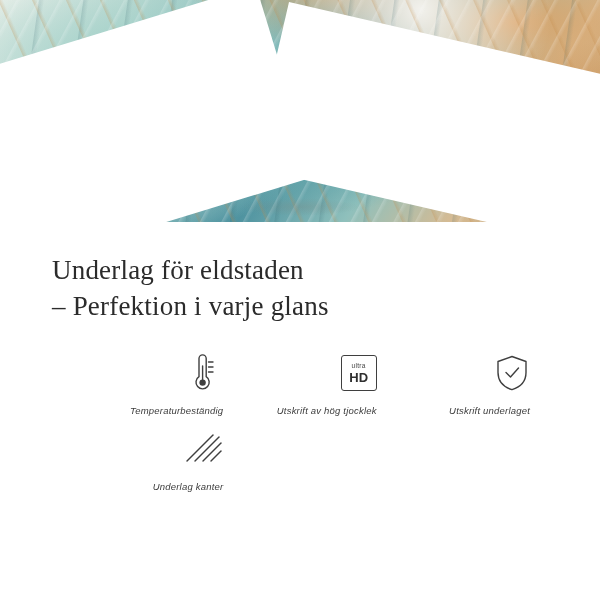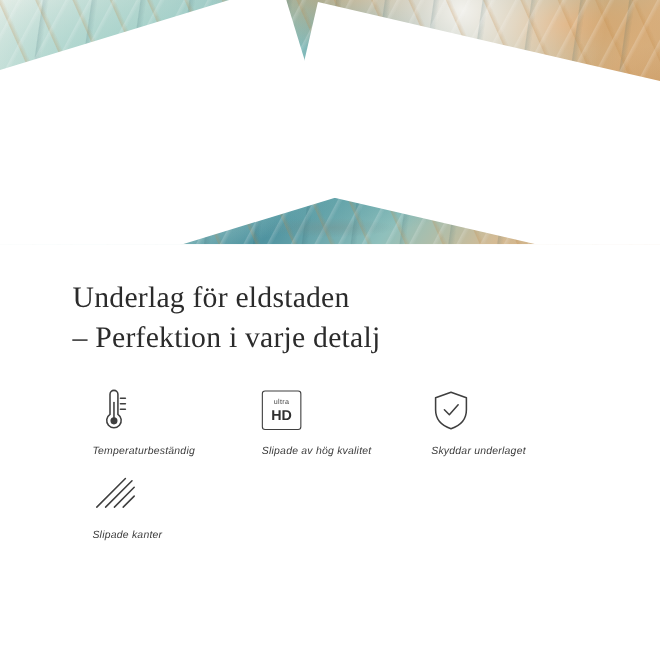--- a/index.html
+++ b/index.html
@@ -135,22 +135,21 @@
     width: 2px;
     height: 100%;
     transform: translate(-50%, -50%);
     box-shadow: 0 0 6px 2px rgba(255,255,255,0.9);
   }
   .sparkle-1 { width: 58px; height: 58px; right: 72px; bottom: 18px; }
   .sparkle-2 { width: 26px; height: 26px; right: 30px; bottom: 54px; }
 
   
   .content {
-    padding: 0 36px;
-    margin-left: 30px;
+    padding: 0 52px;
   }
   .headline {
     margin: 0;
     padding-top: 30px;
     font-family: "Liberation Serif", serif;
     font-size: 27px;
     line-height: 1.34;
     font-weight: 400;
     color: #2b2b2b;
     letter-spacing: 0.2px;
@@ -170,21 +169,21 @@
   .features {
     display: grid;
     grid-template-columns: repeat(3, 1fr);
     row-gap: 10px;
     margin-top: 26px;
     padding: 0 18px;
   }
   .feature {
     display: flex;
     flex-direction: column;
-    align-items: flex-start;
+    align-items: flex-end;
     justify-content: flex-start;
     text-align: center;
   }
   .feature-icon {
     height: 46px;
     display: flex;
     align-items: center;
     justify-content: center;
   }
   .feature-label {
@@ -232,21 +231,21 @@
     <div class="hero-mask-left"></div>
     <div class="hero-mask-right"></div>
     <div class="hero-corner-shadow"></div>
     <div class="sparkle sparkle-1"></div>
     <div class="sparkle sparkle-2"></div>
   </div>
 
   <div class="content">
     <h1 class="headline">
       <span class="line">Underlag för eldstaden</span>
-      <span class="line">– Perfektion i varje detalj</span>
+      <span class="line">– Perfektion i varje glans</span>
     </h1>
 
     <div class="features">
 
       <div class="feature">
         <div class="feature-icon">
           <svg width="40" height="42" viewBox="0 0 40 42" fill="none" stroke="#3f3f3f" stroke-width="1.4" stroke-linecap="round">
             <path d="M16 6.5a3.6 3.6 0 0 1 7.2 0v18.2a6.6 6.6 0 1 1-7.2 0V6.5z"></path>
             <circle cx="19.6" cy="30.6" r="3.2" fill="#3f3f3f" stroke="none"></circle>
             <line x1="19.6" y1="14" x2="19.6" y2="29"></line>
@@ -258,42 +257,42 @@
         <div class="feature-label">Temperaturbeständig</div>
       </div>
 
       <div class="feature">
         <div class="feature-icon">
           <div class="hd-box">
             <span class="ultra">ultra</span>
             <span class="hd">HD</span>
           </div>
         </div>
-        <div class="feature-label">Slipade av hög kvalitet</div>
+        <div class="feature-label">Utskrift av hög tjocklek</div>
       </div>
 
       <div class="feature">
         <div class="feature-icon">
           <svg width="36" height="42" viewBox="0 0 36 42" fill="none" stroke="#3f3f3f" stroke-width="1.4" stroke-linecap="round" stroke-linejoin="round">
             <path d="M18 4.5 32 9.5v11c0 9-6 14.6-14 17.2C10 35.1 4 29.5 4 20.5v-11L18 4.5z"></path>
             <path d="M12 20.5l4.5 4.5L24.5 16"></path>
           </svg>
         </div>
-        <div class="feature-label">Skyddar underlaget</div>
+        <div class="feature-label">Utskrift underlaget</div>
       </div>
 
 
       <div class="feature">
         <div class="feature-icon">
           <svg width="40" height="36" viewBox="0 0 40 36" fill="none" stroke="#3f3f3f" stroke-width="1.4" stroke-linecap="round">
             <path d="M4 30 L30 4"></path>
             <path d="M12 30 L36 6"></path>
             <path d="M20 30 L38 12"></path>
             <path d="M28 30 L38 20"></path>
           </svg>
         </div>
-        <div class="feature-label">Slipade kanter</div>
+        <div class="feature-label">Underlag kanter</div>
       </div>
 
 
     </div>
   </div>
 </div>
 
 </body></html>

